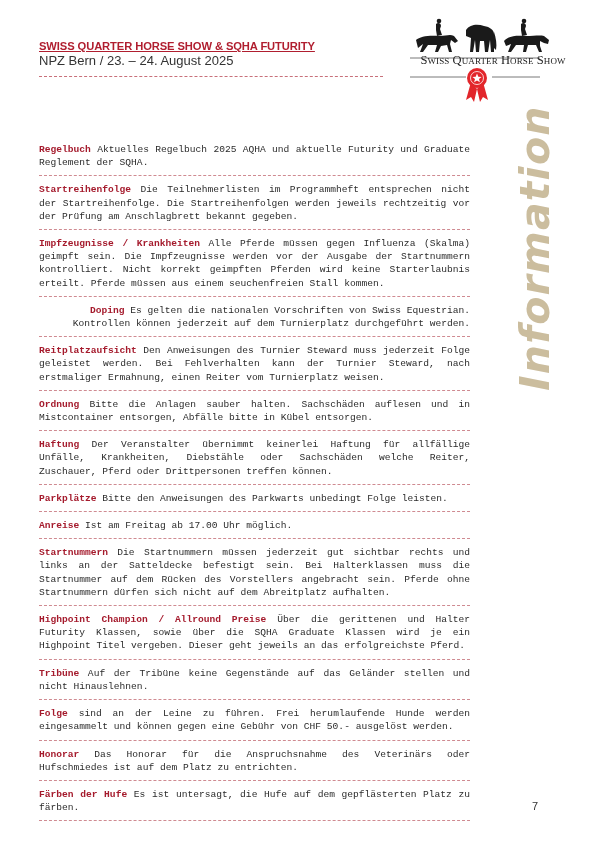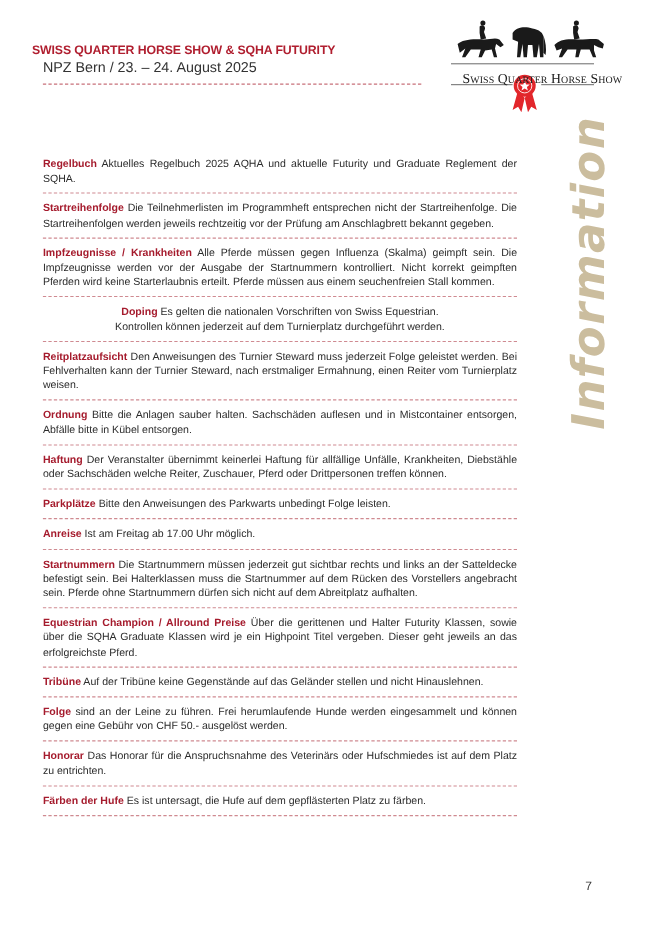--- a/index.html
+++ b/index.html
@@ -1,33 +1,33 @@
 <!DOCTYPE html>
 <html><head>
 <meta charset="utf-8">
 <style>
   html, body { margin: 0; padding: 0; background: #ffffff; }
   body { width: 600px; height: 851px; position: relative; overflow: hidden;
          font-family: "Liberation Sans", sans-serif; color: #2b2b2b; }
-  .hdr-title { position: absolute; left: 29px; top: 40px; font-size: 11.2px; font-weight: bold;
-               color: #b01e2f; letter-spacing: -0.1px; }
+  .hdr-title { position: absolute; left: 39px; top: 40px; font-size: 11.2px; font-weight: bold;
+               color: #b01e2f; letter-spacing: -0.1px; text-decoration: underline; }
   .hdr-sub { position: absolute; left: 39px; top: 53px; font-size: 13px; color: #333; }
   .hdr-rule { position: absolute; left: 39px; top: 76px; width: 344px; height: 0;
               border-top: 1px dashed #c8707a; }
   .logo { position: absolute; left: 408px; top: 14px; width: 170px; height: 92px; }
   .logo svg { display: block; }
-  .logo-text { position: absolute; left: 0; top: 50px; width: 170px; text-align: center;
+  .logo-text { position: absolute; left: 0; top: 39px; width: 170px; text-align: center;
                font-family: "Liberation Serif", serif; font-size: 12.5px; color: #222;
                font-variant: small-caps; letter-spacing: 0.1px; white-space: nowrap; }
   .side-word { position: absolute; left: 507px; top: 140px; width: 56px; height: 215px; }
   .side-word span { position: absolute; left: 50%; top: 50%;
                     transform: translate(-50%, -50%) rotate(-90deg);
                     font-family: "DejaVu Sans", sans-serif; font-style: italic; font-weight: bold;
                     font-size: 41px; color: #cbbd9e; letter-spacing: 1.2px; white-space: nowrap; }
-  .content { position: absolute; left: 39px; top: 143px; width: 431px; }
+  .content { position: absolute; left: 39px; top: 143px; width: 431px; font-family: Liberation Mono, monospace; }
   .entry { font-size: 9.6px; line-height: 13.2px; text-align: justify; padding: 0 0 6px 0;
            margin-bottom: 7px; border-bottom: 1px dashed #cf8a91; hyphens: manual; }
   .entry .term { color: #a51b2d; font-weight: bold; }
   .page-num { position: absolute; left: 532px; top: 800px; font-size: 11px; color: #333; }
 </style>
 </head>
 <body>
 
 <div class="hdr-title">SWISS QUARTER HORSE SHOW &amp; SQHA FUTURITY</div>
 <div class="hdr-sub">NPZ Bern / 23. – 24. August 2025</div>
@@ -68,27 +68,27 @@
 </div>
 
 <div class="side-word">
   <span>Information</span>
 </div>
 
 <div class="content">
   <div class="entry"><span class="term">Regelbuch</span><span> Aktuelles Regelbuch 2025 AQHA und aktuelle Futurity und Graduate Reglement der SQHA.</span></div>
   <div class="entry"><span class="term">Startreihenfolge</span><span> Die Teilnehmerlisten im Programmheft entsprechen nicht der Startreihenfol­ge. Die Startreihenfolgen werden jeweils rechtzeitig vor der Prüfung am Anschlagbrett bekannt gegeben.</span></div>
   <div class="entry"><span class="term">Impfzeugnisse / Krankheiten</span><span> Alle Pferde müssen gegen Influenza (Skalma) geimpft sein. Die Impfzeugnisse werden vor der Ausgabe der Startnummern kontrolliert. Nicht korrekt geimpf­ten Pferden wird keine Starterlaubnis erteilt. Pferde müssen aus einem seuchenfreien Stall kommen.</span></div>
-  <div class="entry" style="text-align:center"><span class="term">Doping</span><span> Es gelten die nationalen Vorschriften von Swiss Equestrian.</span><br><span>Kontrollen können jederzeit auf dem Turnierplatz durchgeführt werden.</span></div>
+  <div class="entry" style="text-align:right"><span class="term">Doping</span><span> Es gelten die nationalen Vorschriften von Swiss Equestrian.</span><br><span>Kontrollen können jederzeit auf dem Turnierplatz durchgeführt werden.</span></div>
   <div class="entry"><span class="term">Reitplatzaufsicht</span><span> Den Anweisungen des Turnier Steward muss jederzeit Folge geleistet wer­den. Bei Fehlverhalten kann der Turnier Steward, nach erstmaliger Ermahnung, einen Reiter vom Turnierplatz weisen.</span></div>
   <div class="entry"><span class="term">Ordnung</span><span> Bitte die Anlagen sauber halten. Sachschäden auflesen und in Mistcontainer entsor­gen, Abfälle bitte in Kübel entsorgen.</span></div>
   <div class="entry"><span class="term">Haftung</span><span> Der Veranstalter übernimmt keinerlei Haftung für allfällige Unfälle, Krankheiten, Dieb­stähle oder Sachschäden welche Reiter, Zuschauer, Pferd oder Drittpersonen treffen können.</span></div>
   <div class="entry"><span class="term">Parkplätze</span><span> Bitte den Anweisungen des Parkwarts unbedingt Folge leisten.</span></div>
   <div class="entry"><span class="term">Anreise</span><span> Ist am Freitag ab 17.00 Uhr möglich.</span></div>
   <div class="entry"><span class="term">Startnummern</span><span> Die Startnummern müssen jederzeit gut sichtbar rechts und links an der Sat­teldecke befestigt sein. Bei Halterklassen muss die Startnummer auf dem Rücken des Vor­stellers angebracht sein. Pferde ohne Startnummern dürfen sich nicht auf dem Abreitplatz aufhalten.</span></div>
-  <div class="entry"><span class="term">Equestrian Champion / Allround Preise</span><span> Über die gerittenen und Halter Futurity Klassen, so­wie über die SQHA Graduate Klassen wird je ein Highpoint Titel vergeben. Dieser geht jeweils an das erfolgreichste Pferd.</span></div>
+  <div class="entry"><span class="term">Highpoint Champion / Allround Preise</span><span> Über die gerittenen und Halter Futurity Klassen, so­wie über die SQHA Graduate Klassen wird je ein Highpoint Titel vergeben. Dieser geht jeweils an das erfolgreichste Pferd.</span></div>
   <div class="entry"><span class="term">Tribüne</span><span> Auf der Tribüne keine Gegenstände auf das Geländer stellen und nicht Hinauslehnen.</span></div>
   <div class="entry"><span class="term">Folge</span><span> sind an der Leine zu führen. Frei herumlaufende Hunde werden eingesammelt und können gegen eine Gebühr von CHF 50.- ausgelöst werden.</span></div>
   <div class="entry"><span class="term">Honorar</span><span> Das Honorar für die Anspruchsnahme des Veterinärs oder Hufschmiedes ist auf dem Platz zu entrichten.</span></div>
   <div class="entry"><span class="term">Färben der Hufe</span><span> Es ist untersagt, die Hufe auf dem gepflästerten Platz zu färben.</span></div>
 </div>
 
 <div class="page-num">7</div>
 
 </body></html>

